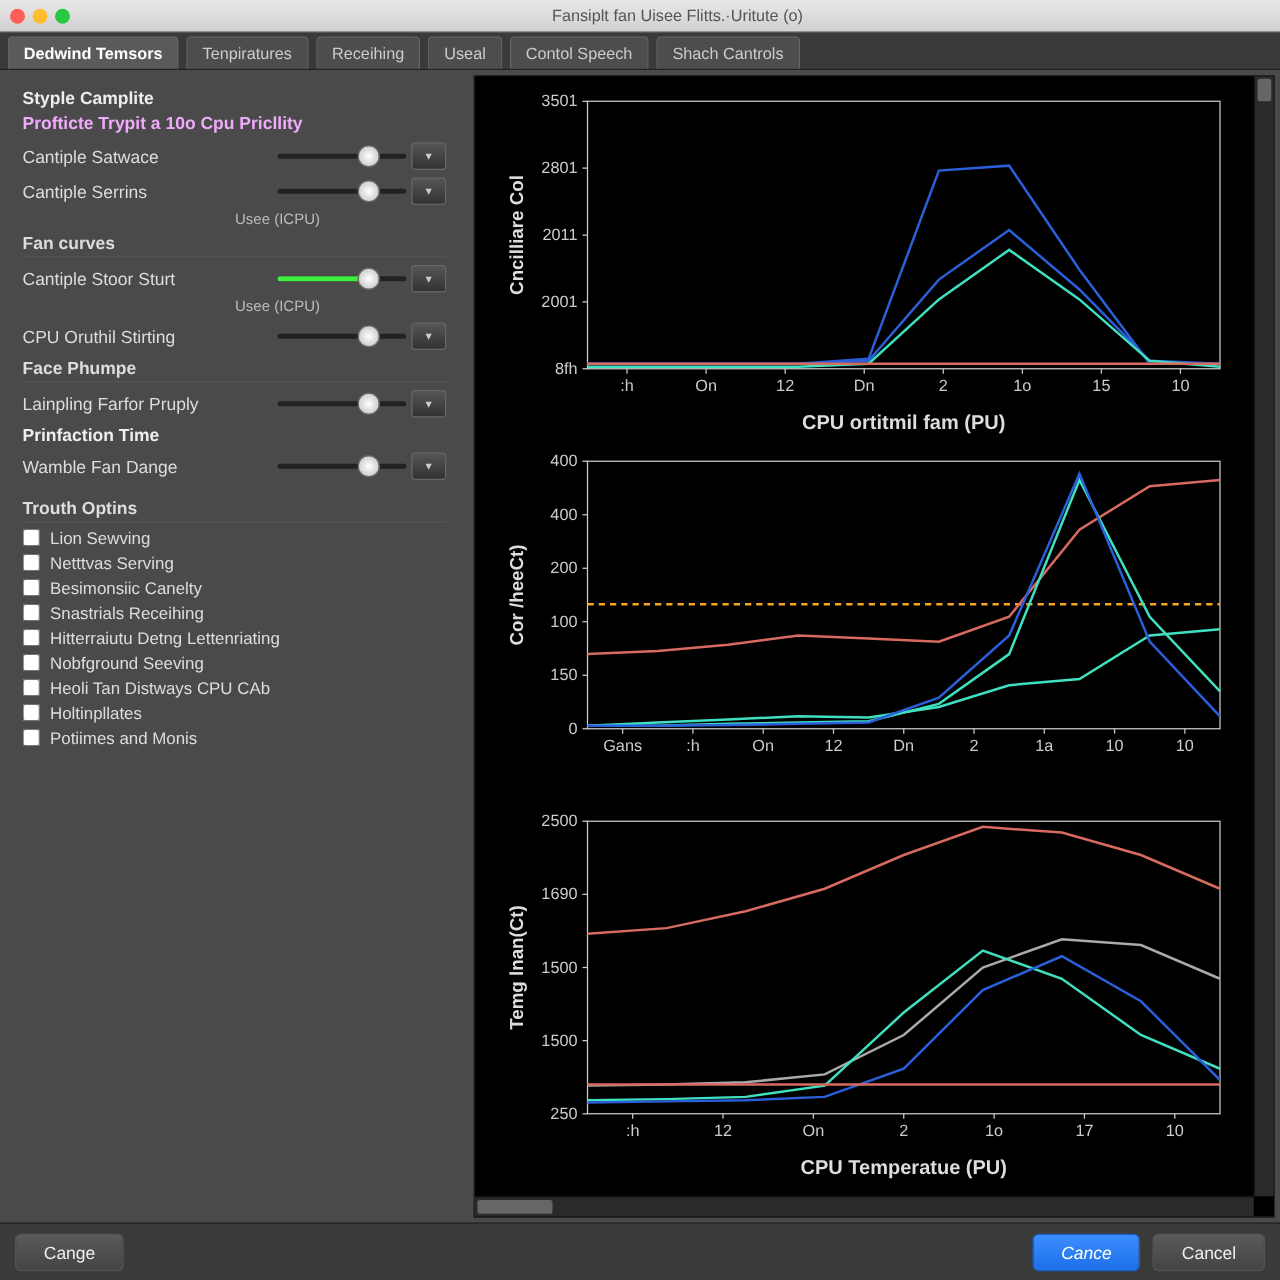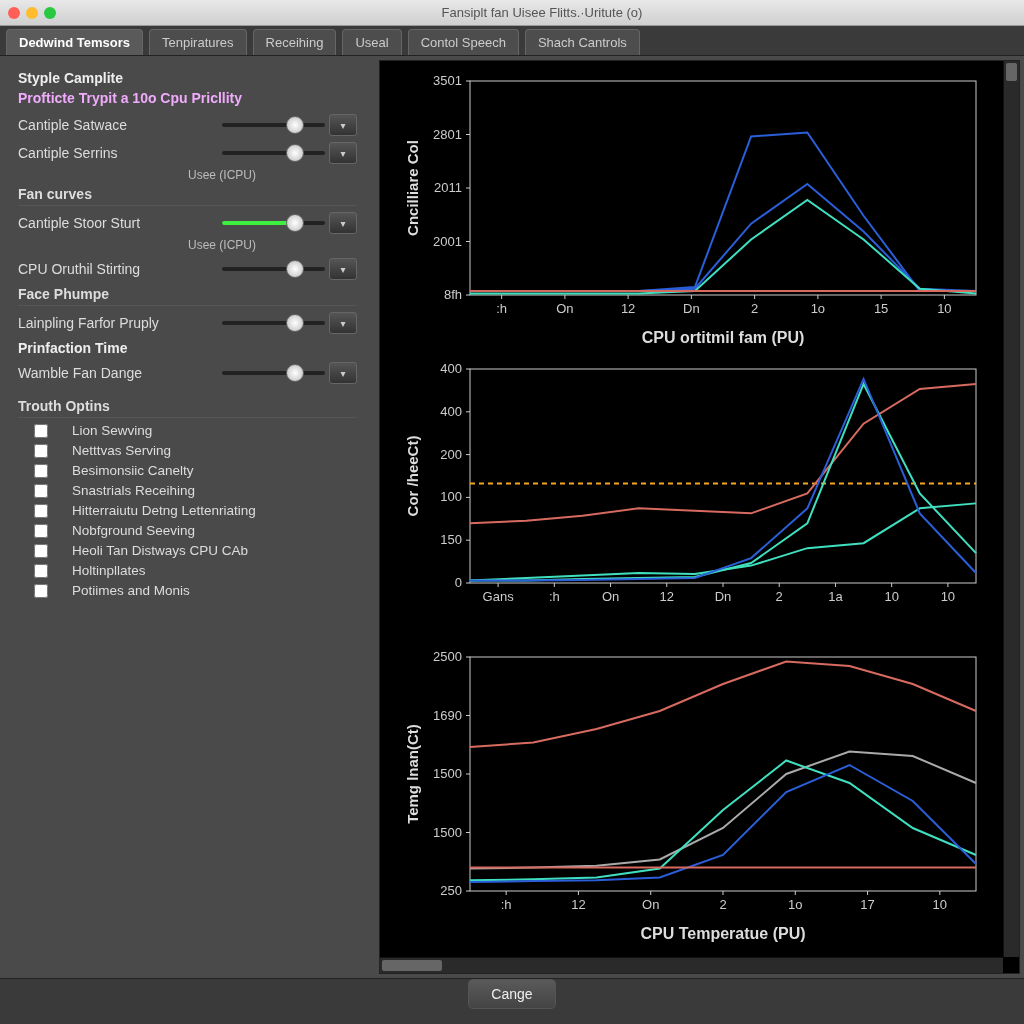--- a/index.html
+++ b/index.html
@@ -28,23 +28,23 @@
 .row{ display:flex; align-items:center; margin:6px 0;gap:34px;}
 .row .lbl{ width:170px; color:#ddd; font-size:14px;}
 .slider{ flex:1; display:flex; align-items:center; gap:4px;}
 .track{ flex:1; height:4px; background:#222; border-radius:2px; position:relative;}
 .track.green .fill{ position:absolute; left:0; top:0; bottom:0; width:70%; background:#3fef3f; border-radius:2px;}
 .knob{ width:18px; height:18px; border-radius:50%; background:radial-gradient(#fff,#bbb); position:absolute; top:-7px; right:20%; border:1px solid #666;}
 .dd{ width:28px; height:22px; background:linear-gradient(#555,#333); border:1px solid #666; border-radius:3px; display:flex; align-items:center; justify-content:center;}
 .dd:after{content:"▾"; color:#ccc; font-size:10px;}
 .hint{ font-size:12px; color:#bbb; margin-left:170px; margin-top:-2px;}
 .grp-title{ font-size:14px; color:#ddd; font-weight:bold; margin:4px 0; border-bottom:1px solid #555; padding-bottom:3px;}
-.chk{ display:flex; align-items:center; gap:24px; margin:5px 16px; font-size:13.5px; color:#ddd;}
+.chk{ display:flex; gap:8px; margin:5px 0; font-size:13.5px; color:#ddd;}
 .chk input{ width:14px; height:14px;}
-.footer{ height:46px; background:#3a3a3a; border-top:1px solid #222; display:flex; align-items:center; padding:0 12px; gap:10px;flex-direction:column;}
+.footer{ height:46px; background:#3a3a3a; border-top:1px solid #222; display:flex; align-items:center; padding:0 12px; gap:10px;}
 .btn{ padding:6px 22px; border-radius:5px; border:1px solid #555; background:linear-gradient(#5a5a5a,#444); color:#eee; font-size:14px; cursor:pointer;}
 .btn.primary{ background:linear-gradient(#3b8eff,#1e6fe8); border-color:#1a5fc8; color:#fff;font-style:italic;}
 .spacer{flex:1;}
 svg{ display:block;}
 .scroll-v{ position:absolute; right:0; top:0; bottom:16px; width:16px; background:#2a2a2a; border-left:1px solid #111;}
 .scroll-v .thumb{ position:absolute; top:2px; left:2px; right:2px; height:18px; background:#666; border-radius:2px;}
 .scroll-h{ position:absolute; left:0; right:16px; bottom:0; height:16px; background:#2a2a2a; border-top:1px solid #111;}
 .scroll-h .thumb{ position:absolute; left:2px; top:2px; bottom:2px; width:60px; background:#666; border-radius:2px;}
 </style>
 </head>

